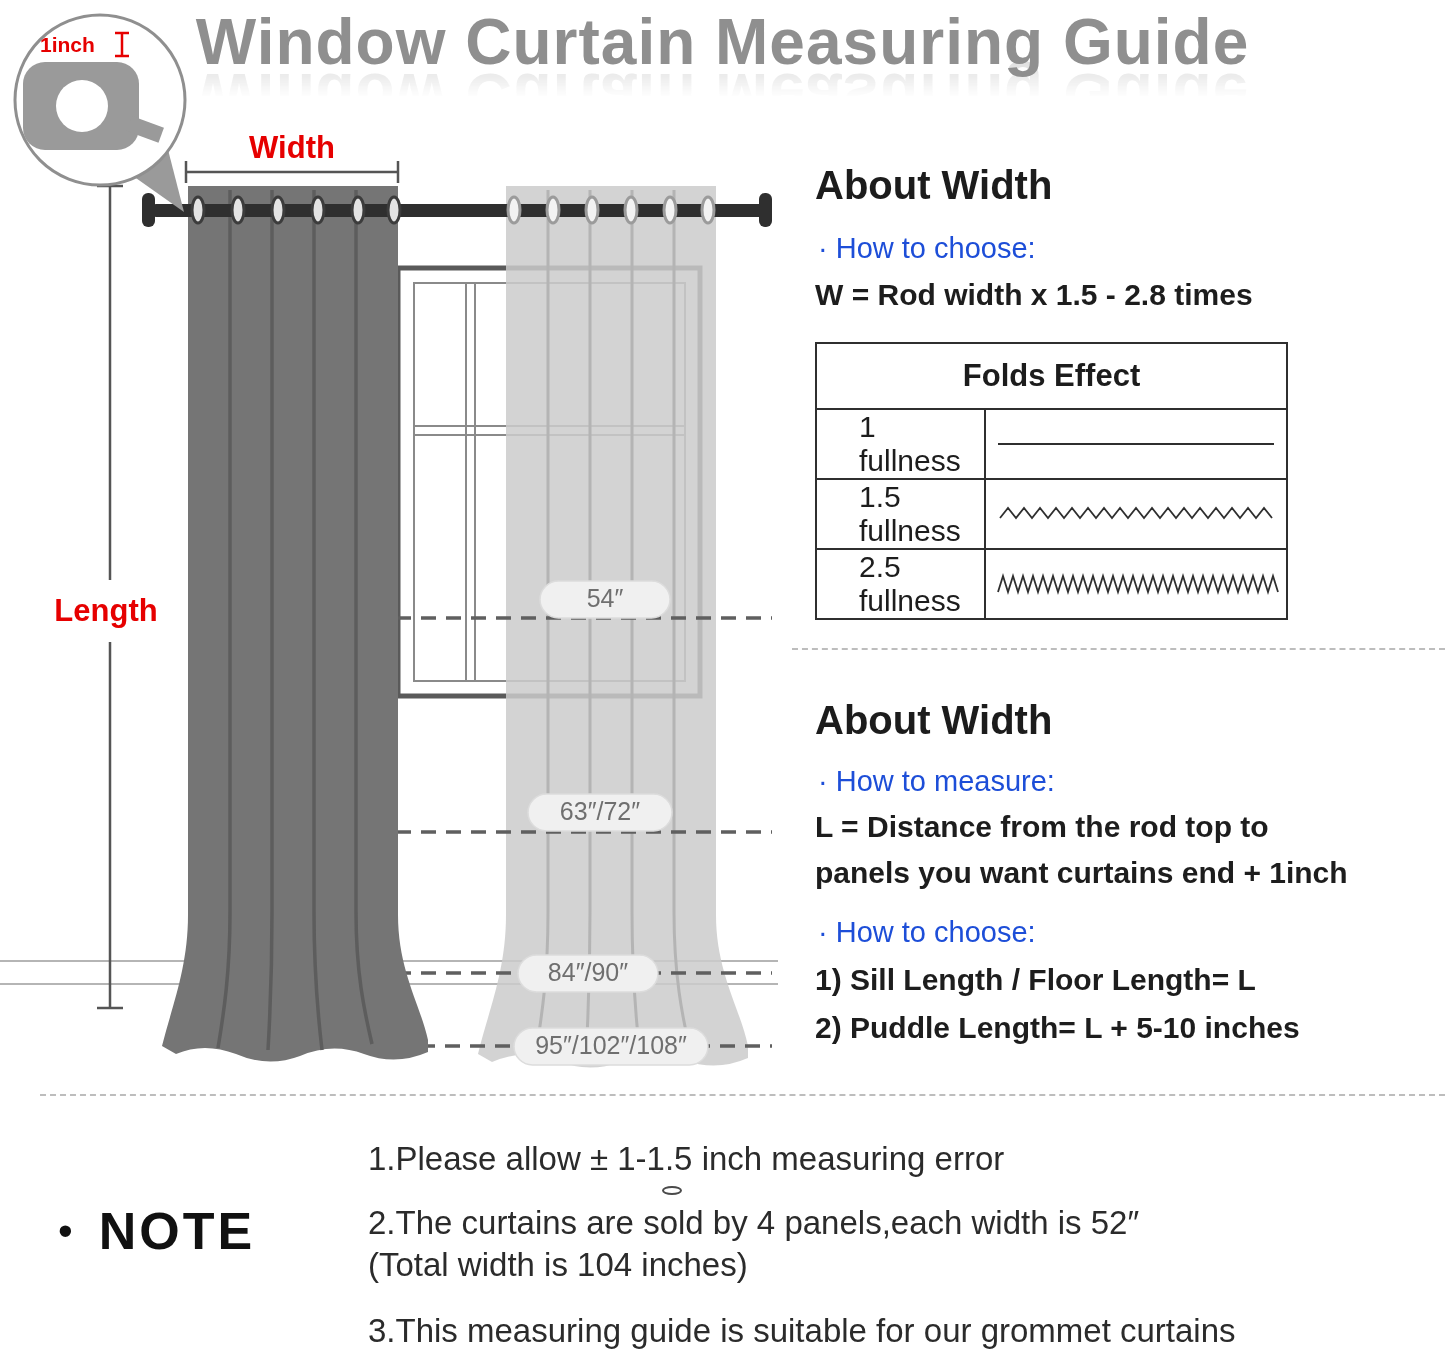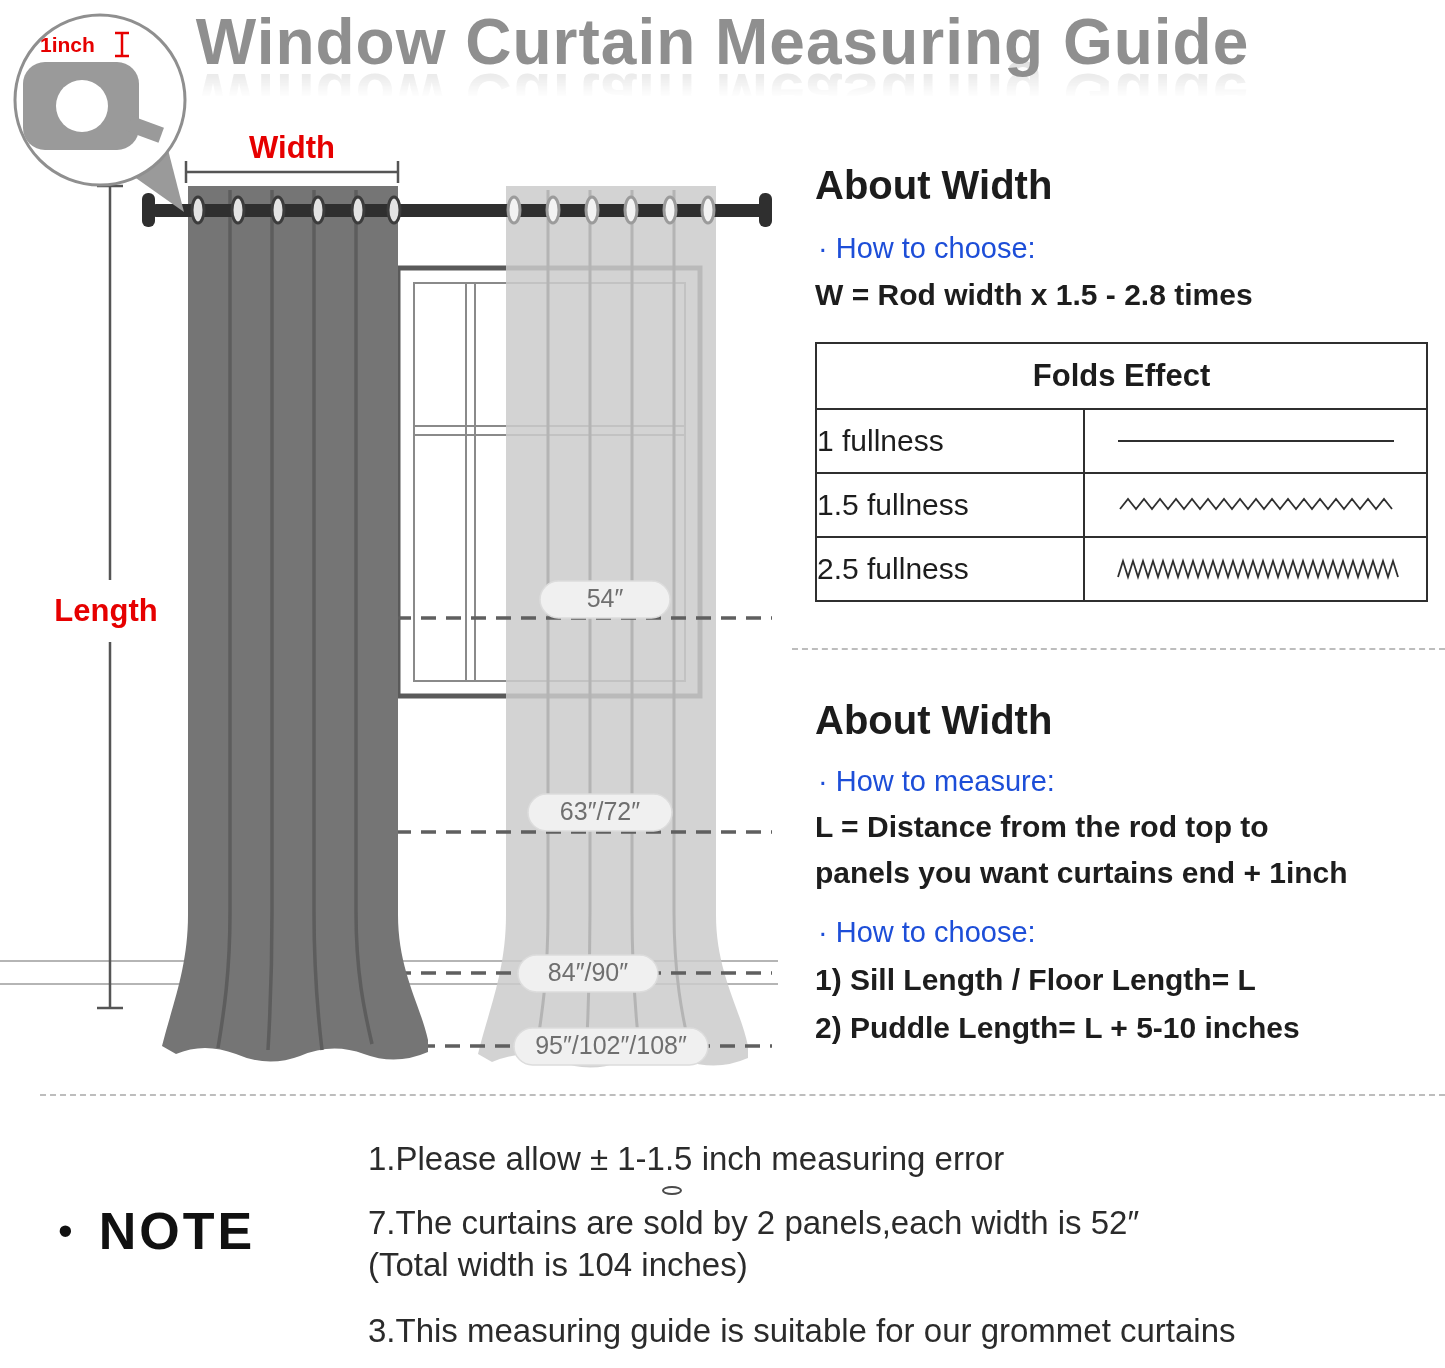--- a/index.html
+++ b/index.html
@@ -17,25 +17,25 @@
   }
 
   .illustration { position:absolute; left:0; top:0; }
   svg text { font-family:"Liberation Sans","DejaVu Sans",sans-serif; }
 
   .abs { position:absolute; }
   .sec-heading { font-size:40px; font-weight:700; color:#1c1c1c; white-space:nowrap; }
   .hint { font-size:29px; font-weight:400; color:#1d4ed8; white-space:nowrap; }
   .formula { font-size:30px; font-weight:600; color:#1d1d1d; white-space:nowrap; }
 
-  table.folds-table { border-collapse:collapse; width:613px; background:#fff; }
+  table.folds-table { border-collapse:collapse; width:473px; background:#fff; }
   table.folds-table th, table.folds-table td { border:2px solid #2f2f2f; }
   table.folds-table th { height:66px; font-size:31px; font-weight:600; color:#1c1c1c; text-align:center; }
   table.folds-table td { height:64px; }
-  td.fold-label { width:268px; font-size:30px; color:#1d1d1d; }
+  td.fold-label { width:268px; padding-left:42px; font-size:30px; color:#1d1d1d; }
   td.fold-line-cell { text-align:center; vertical-align:middle; }
   td.fold-line-cell svg { display:inline-block; vertical-align:middle; }
 
   .dashed-sep { border-top:2px dashed #bdbdbd; height:0; }
 
   .note-label { display:flex; align-items:center; gap:26px; color:#111; }
   .note-bullet { font-size:42px; line-height:1; }
   .note-heading { font-size:52px; font-weight:700; letter-spacing:3px; line-height:1; }
   .note-line { font-size:33px; color:#2b2b2b; white-space:nowrap; }
 
@@ -221,21 +221,21 @@
   <div class="abs dashed-sep" style="left:40px; top:1094px; width:1405px;"></div>
 
   <section>
     <div class="abs note-label" style="left:58px; top:1205px;">
       <span class="note-bullet">•</span>
       <span class="note-heading">NOTE</span>
     </div>
 
     <div class="abs" style="left:368px; top:1140px;">
       <p class="note-line" style="margin-bottom:26px;">1.Please allow ± 1-1.5 inch measuring error</p>
-      <p class="note-line" style="margin-bottom:4px;">7.The curtains are sold by 2 panels,each width is 52″</p>
+      <p class="note-line" style="margin-bottom:4px;">2.The curtains are sold by 4 panels,each width is 52″</p>
       <p class="note-line" style="margin-bottom:28px;">(Total width is 104 inches)</p>
       <p class="note-line">3.This measuring guide is suitable for our grommet curtains</p>
     </div>
 
     <div class="abs oval-artifact" style="left:662px; top:1186px;"></div>
   </section>
 
 </div>
 
 </body></html>

